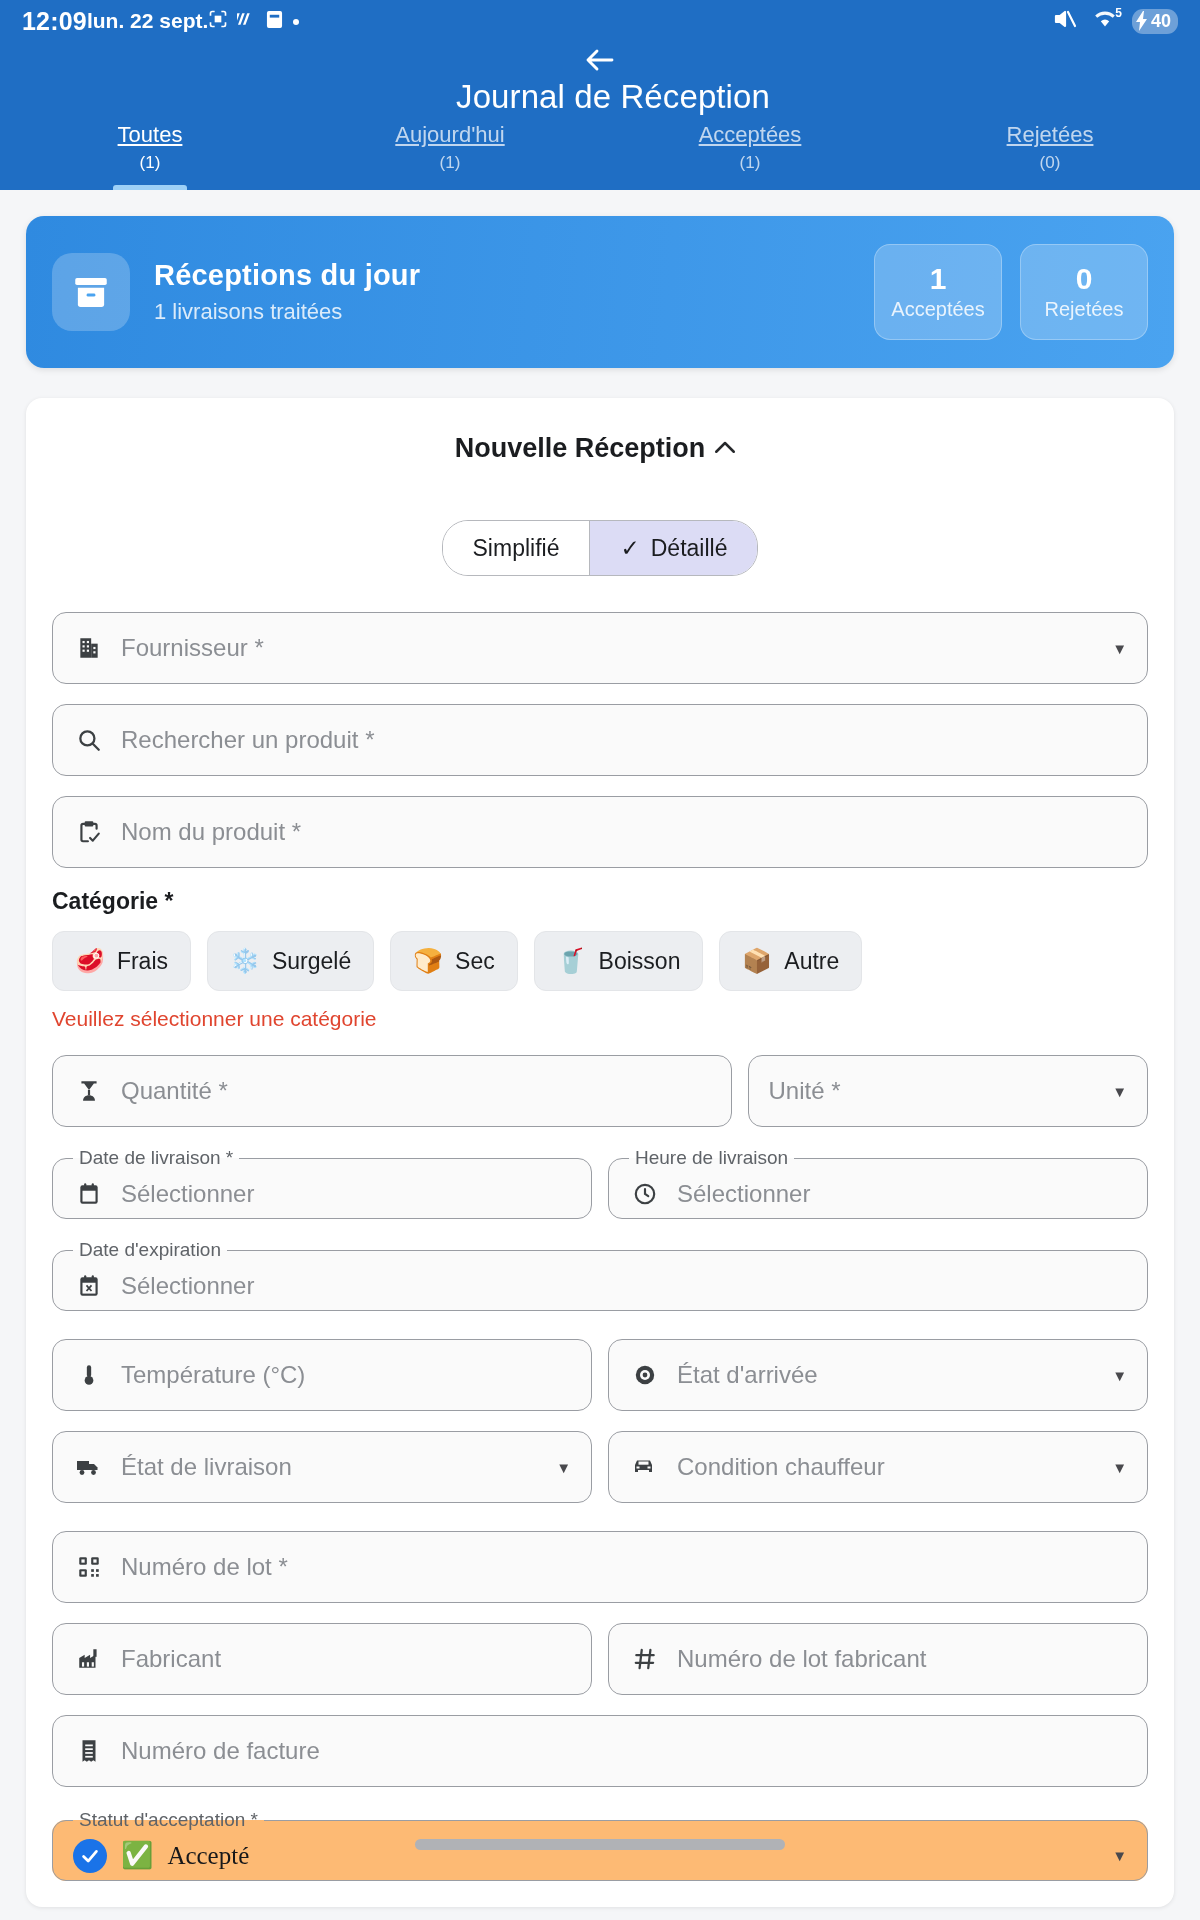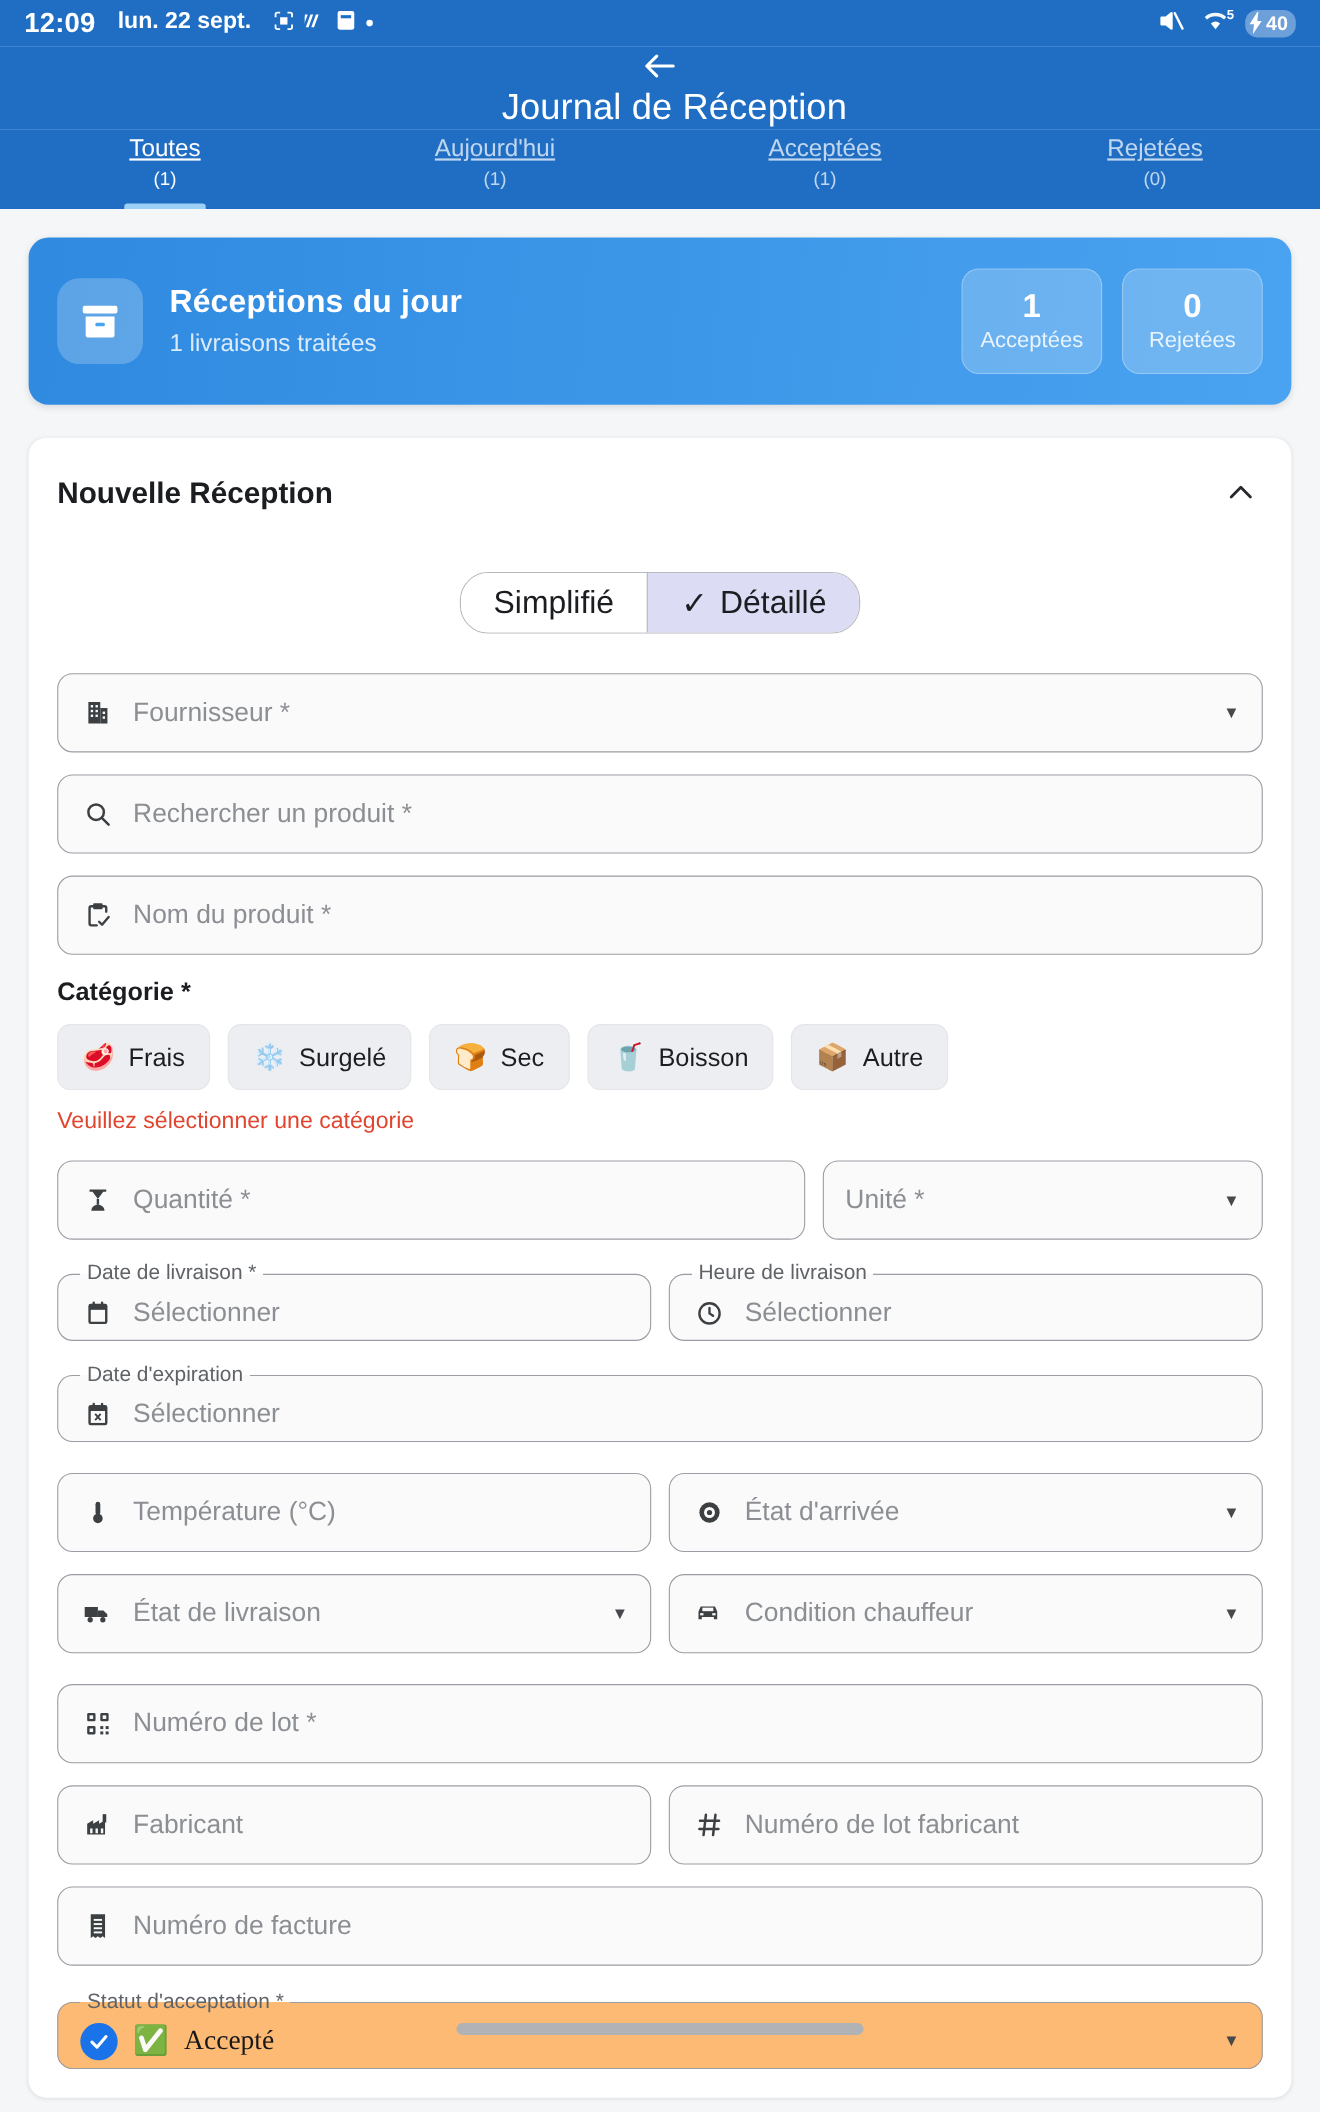--- a/index.html
+++ b/index.html
@@ -11,21 +11,21 @@
   }
 
   
   .statusbar {
     height: 42px;
     background: #1f6ec4;
     display: flex; align-items: center;
     padding: 0 22px;
     color: #ffffff;
   }
-  .sb-left { display: flex; gap: 20px; }
+  .sb-left { display: flex; align-items: center; gap: 0; }
   .sb-time { font-size: 25px; font-weight: bold; letter-spacing: .2px; }
   .sb-date { font-size: 21px; font-weight: bold; }
   .sb-icons { display: flex; align-items: center; gap: 9px; }
   .sb-spacer { flex: 1; }
   .sb-right { display: flex; align-items: center; gap: 14px; }
   .batt {
     display: flex; align-items: center;
     background: rgba(255,255,255,.35);
     border-radius: 11px; height: 25px; padding: 0 7px 0 3px; gap: 2px;
   }
@@ -105,32 +105,32 @@
   
   .card {
     margin: 30px 26px 0 26px;
     background: #ffffff;
     border-radius: 16px;
     box-shadow: 0 1px 4px rgba(0,0,0,.09);
     padding: 0 0 26px 0;
     min-height: 1500px;
   }
   .card-head {
-    display: flex; align-items: center; justify-content: space-between;
+    display: flex; align-items: center; justify-content: center;
     padding: 30px 26px 10px 26px;
   }
   .card-title { font-size: 27px; font-weight: bold; color: #1b1d20; }
   .chev { width: 40px; height: 40px; display:flex; align-items:center; justify-content:center; cursor:pointer; }
 
   
   .seg-wrap { display: flex; justify-content: center; margin: 42px 0 36px 0; }
   .seg { display: flex; border: 1px solid #b6b8bd; border-radius: 26px; overflow: hidden; height: 56px; }
   .seg-btn {
     display: flex; align-items: center; justify-content: center; gap: 11px;
-    padding: 0 30px; font-size: 29px; color: #1b1d20; cursor: pointer; background: #fff;
+    padding: 0 30px; font-size: 23px; color: #1b1d20; cursor: pointer; background: #fff;
   }
   .seg-btn + .seg-btn { border-left: 1px solid #b6b8bd; }
   .seg-btn.on { background: #dcdcf5; }
 
   
   .fields { padding: 0 26px; }
   .row { display: flex; gap: 16px; margin-bottom: 20px; }
   .field {
     flex: 1;
     height: 72px;

